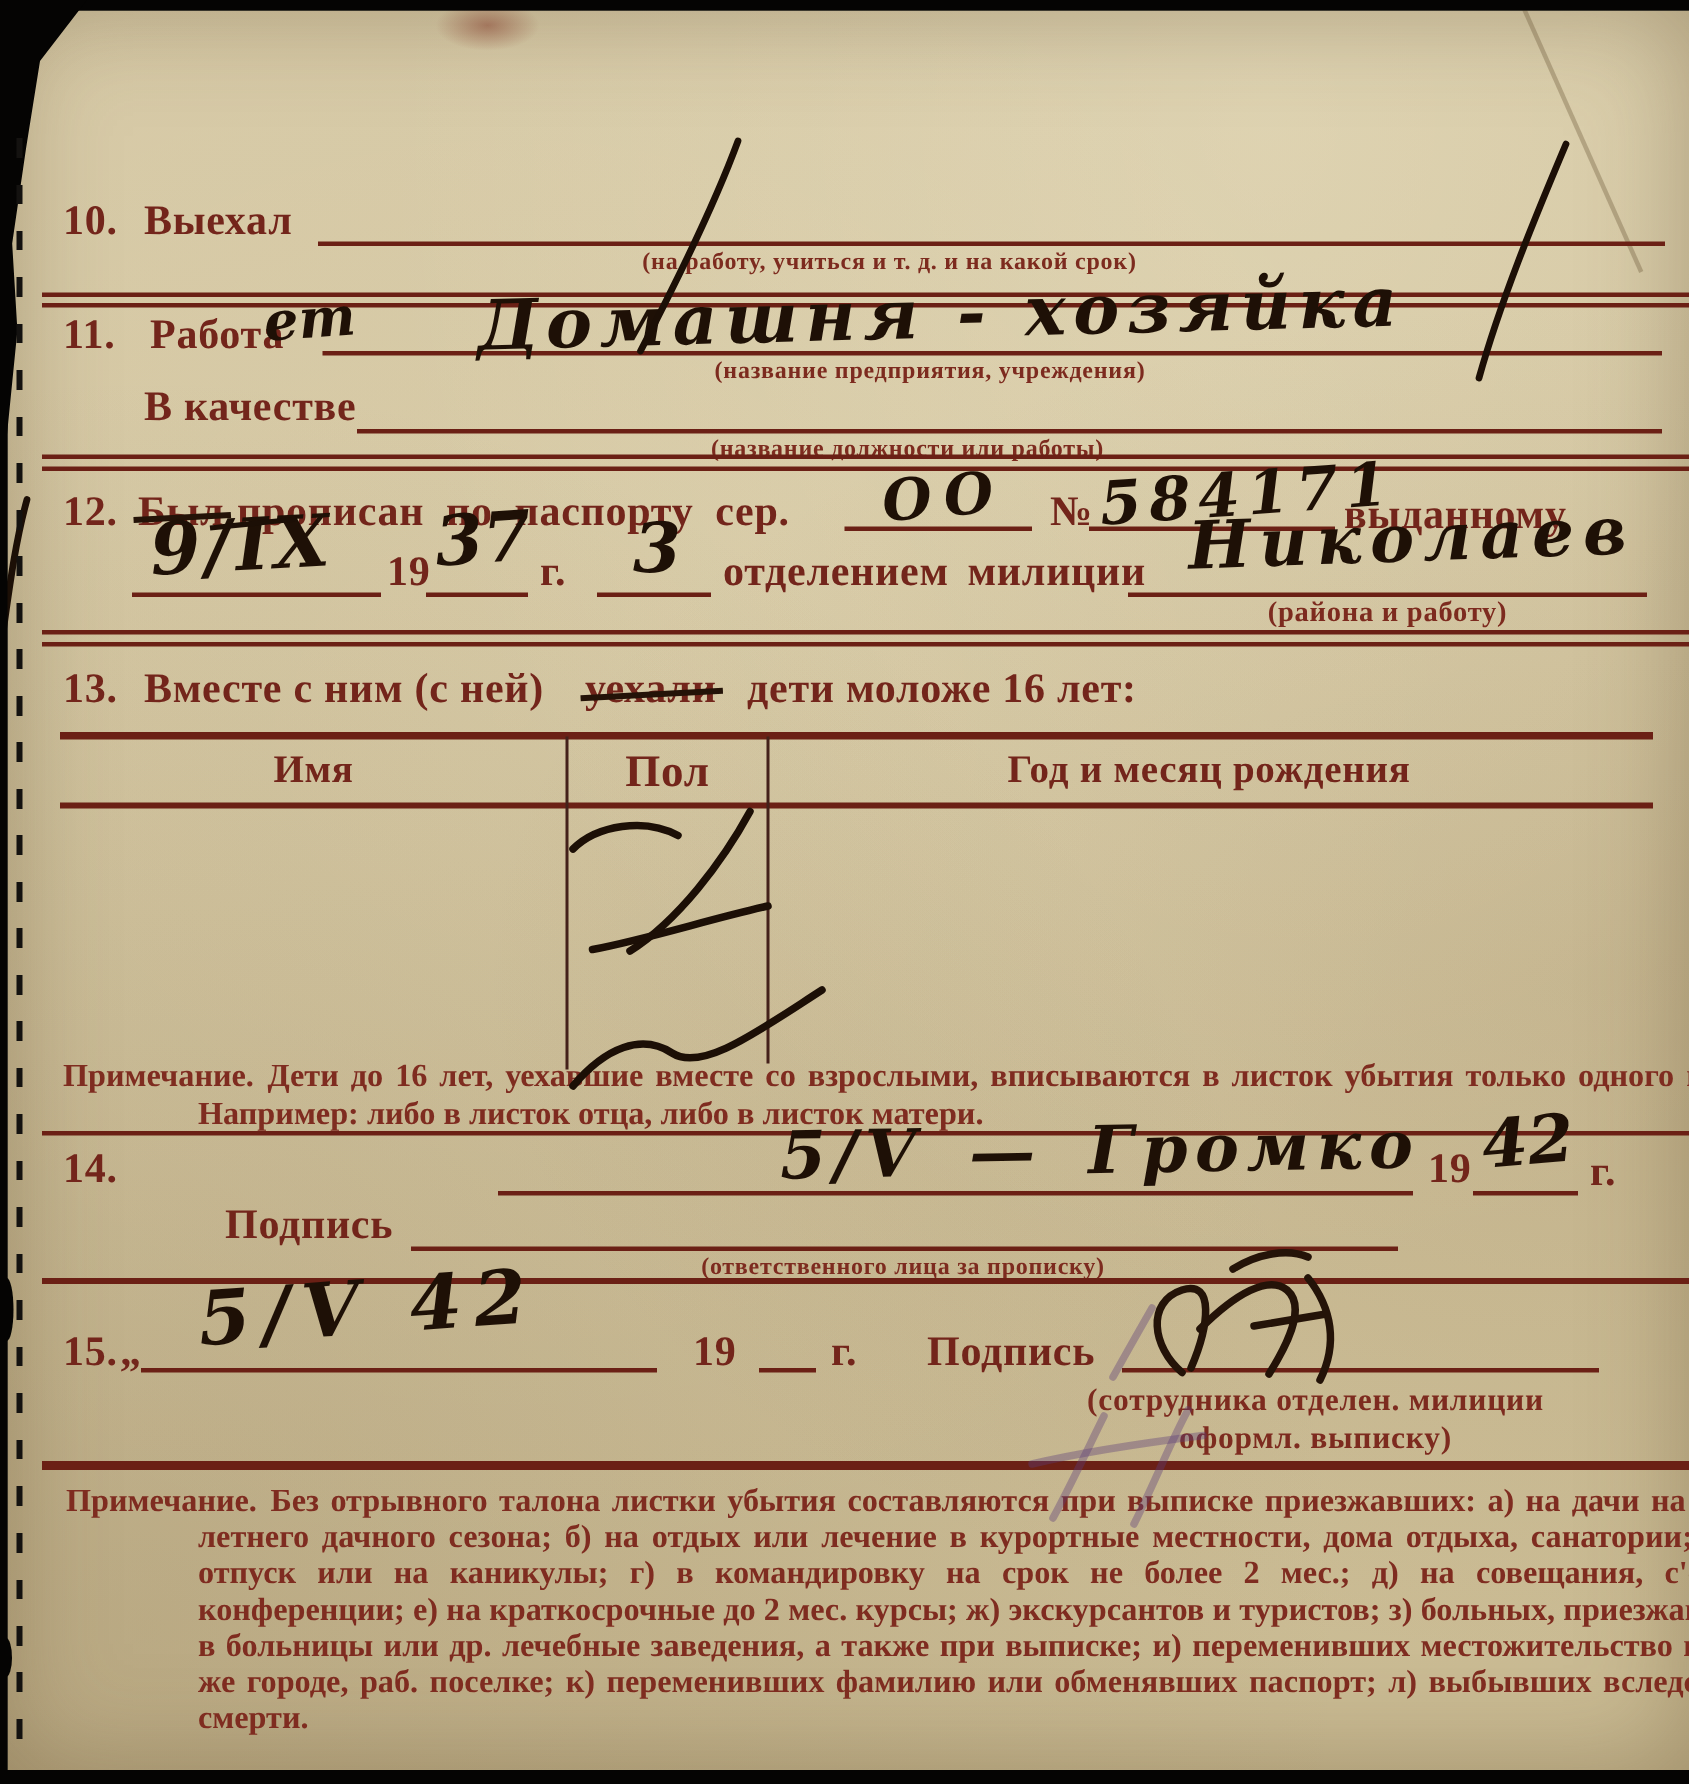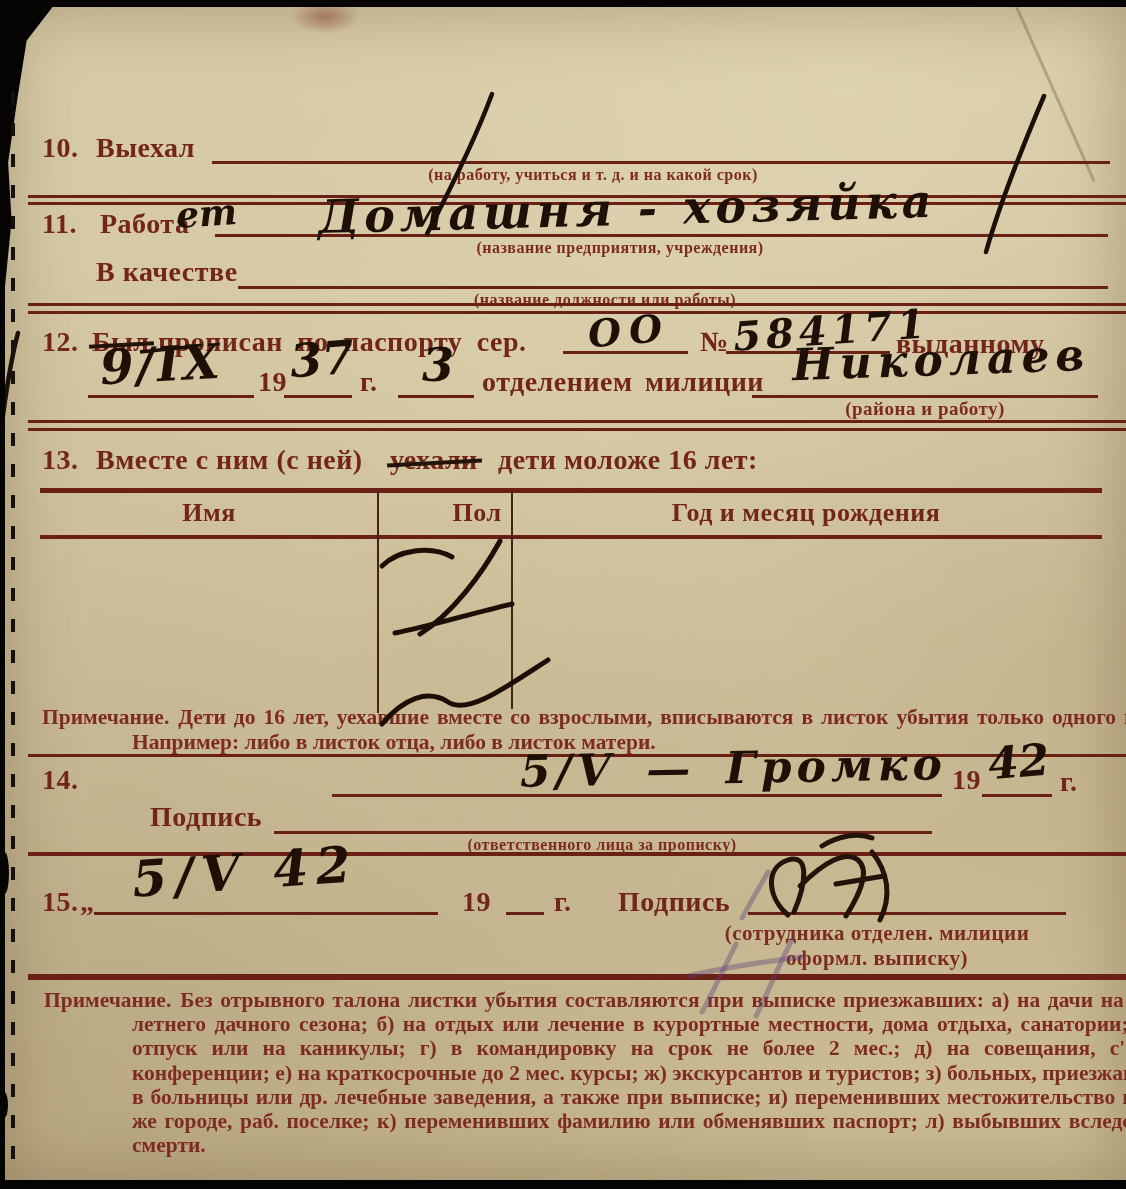--- a/index.html
+++ b/index.html
@@ -89,21 +89,21 @@
   <div class="rule" style="left:28px;top:420px;width:1098px;"></div>
   <div class="rule" style="left:28px;top:428px;width:1098px;"></div>
 
   <div class="pr it" style="left:42px;top:444px;">13.</div>
   <div class="pr it" style="left:96px;top:444px;text-align:center;">Вместе с ним (с ней)</div>
   <div class="pr it" style="left:390px;top:444px;"><span class="struck">уехали</span></div>
   <div class="pr it" style="left:498px;top:444px;">дети моложе 16 лет:</div>
 
   <div class="rule thick" style="left:40px;top:488px;width:1062px;"></div>
   <div class="pr it" style="left:40px;top:498px;width:338px;text-align:center;font-size:26px;">Имя</div>
-  <div class="pr it" style="left:378px;top:498px;width:134px;text-align:center;font-size:26px;margin-left:32px;">Пол</div>
+  <div class="pr it" style="left:378px;top:498px;width:134px;text-align:center;font-size:30px;">Пол</div>
   <div class="pr it" style="left:512px;top:498px;width:588px;text-align:center;font-size:26px;">Год и месяц рождения</div>
   <div class="rule" style="left:40px;top:535px;width:1062px;border-top-width:4px;"></div>
   <div class="vline" style="left:377px;top:491px;height:222px;"></div>
   <div class="vline" style="left:511px;top:491px;height:218px;"></div>
 
   <div class="noteblock" style="left:42px;top:705px;width:1062px;font-size:21.5px;line-height:24.5px;padding-left:90px;text-indent:-90px;">
     <span class="note-lead">Примечание.</span><span>Дети до 16 лет, уехавшие вместе со взрослыми, вписываются в листок убытия только одного из них. Например: либо в листок отца, либо в листок матери.</span>
   </div>
   <div class="rule" style="left:28px;top:754px;width:1098px;"></div>
 

